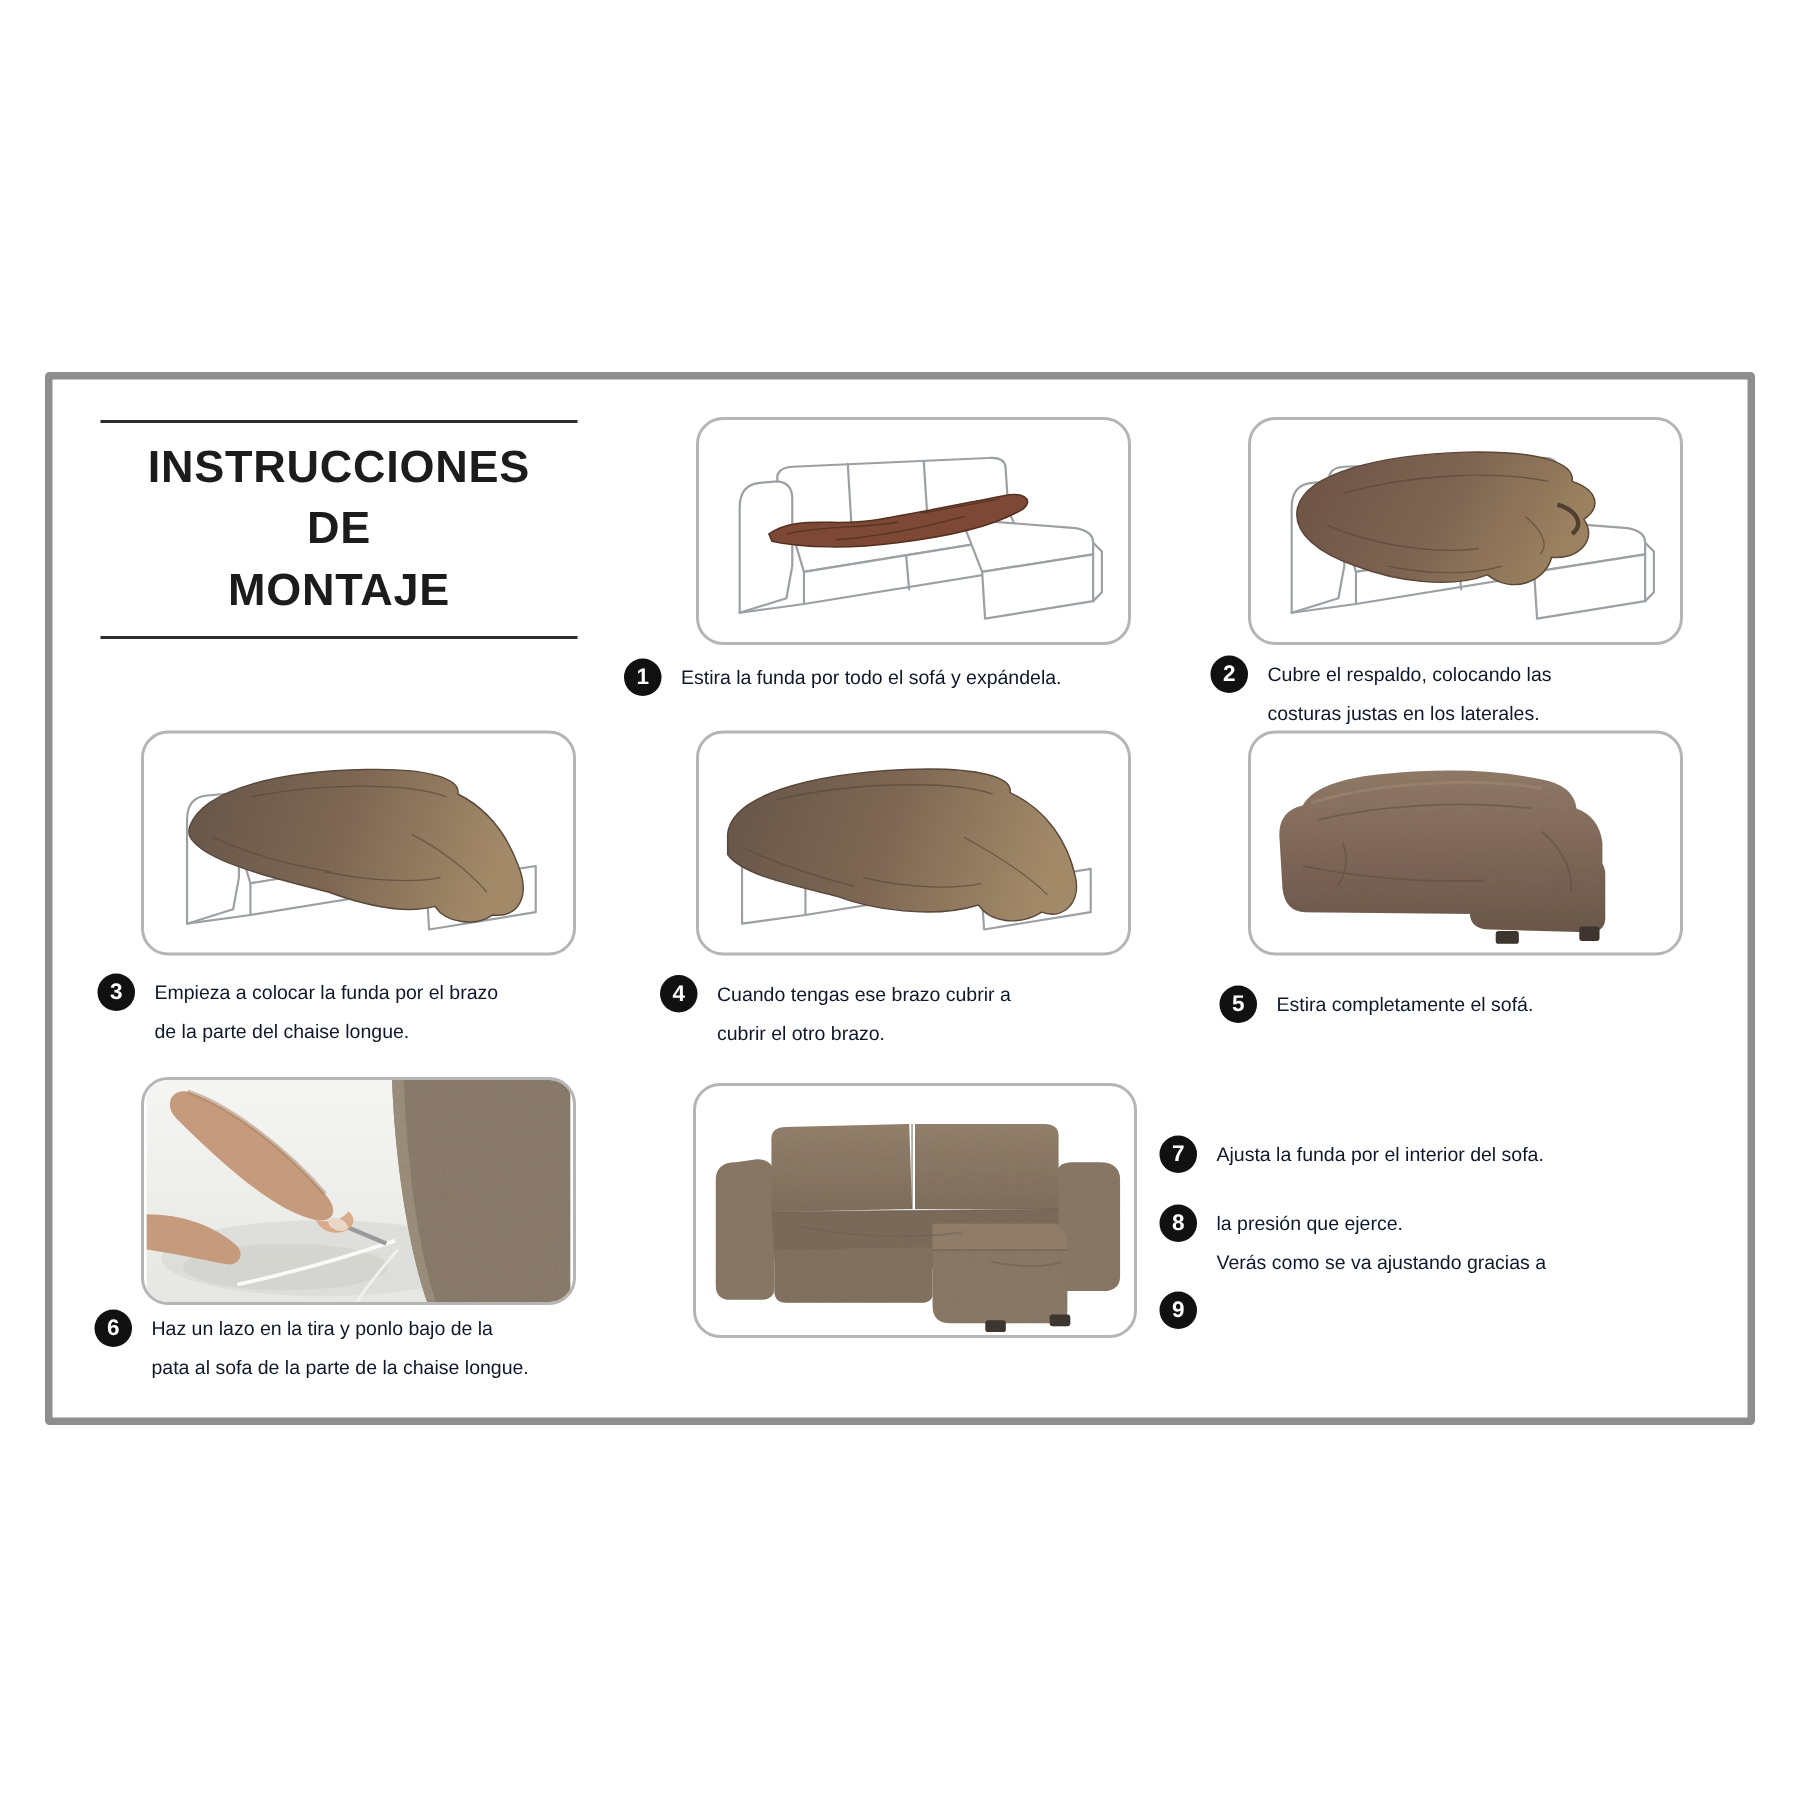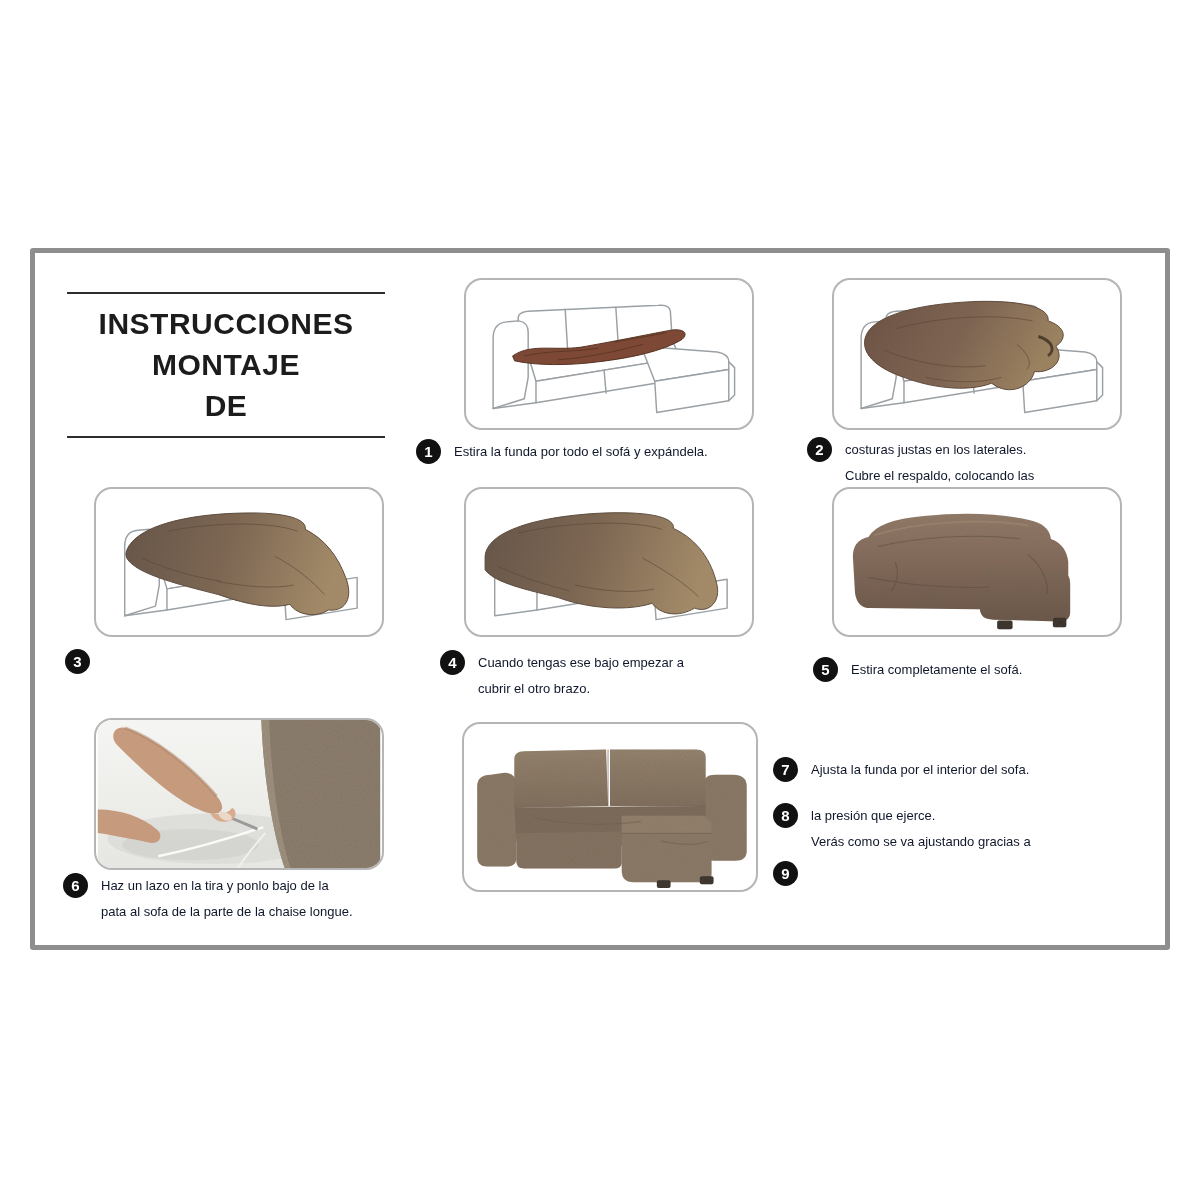--- a/index.html
+++ b/index.html
@@ -1,20 +1,20 @@
 <!DOCTYPE html>
 <html><head>
 <meta charset="utf-8">
 <style>
   html,body{margin:0;padding:0;background:#fff;}
   .page{position:relative;width:1200px;height:1200px;background:#fff;overflow:hidden;
         font-family:"Liberation Sans",sans-serif;}
   .frame{position:absolute;left:30px;top:248px;width:1140px;height:702px;
          border:5px solid #8e8e8e;border-radius:3px;box-sizing:border-box;background:#fff;}
-  .titleblock{position:absolute;left:40px;top:292px;width:372px;text-align:center;}
+  .titleblock{position:absolute;left:40px;top:280px;width:372px;text-align:center;}
   .rule{height:2px;background:#2d2d2d;width:318px;margin:0 auto;}
   .title-lines{padding:9px 0 10px;}
   .title-line{font-size:30px;font-weight:bold;color:#1c1c1c;line-height:41px;letter-spacing:.5px;}
   .imgbox{position:absolute;border:2px solid #b5b5b5;border-radius:18px;background:#fff;
           box-sizing:border-box;overflow:hidden;}
   .imgbox svg{display:block;width:100%;height:100%;}
   .cap{position:absolute;display:flex;align-items:flex-start;}
   .badge{width:25px;height:25px;border-radius:50%;background:#111;color:#fff;
          font-size:15px;font-weight:bold;text-align:center;line-height:25px;flex:0 0 25px;}
   .cap-text{margin-left:13px;}
@@ -23,22 +23,22 @@
 </head>
 <body>
 
 <div class="page">
   <div class="frame"></div>
 
   <div class="titleblock">
     <div class="rule"></div>
     <div class="title-lines">
       <div class="title-line">INSTRUCCIONES</div>
+      <div class="title-line">DE</div>
       <div class="title-line">MONTAJE</div>
-      <div class="title-line">DE</div>
     </div>
     <div class="rule"></div>
   </div>
 
   <div class="imgbox" style="left:464px;top:278px;width:290px;height:152px">
     <svg viewBox="0 0 290 152">
       <g stroke="#9aa0a4" stroke-width="1.5" fill="#fff" stroke-linejoin="round" stroke-linecap="round">
         <path d="M52,42 Q50,33 62,32 L196,26 Q207,25 208,32 L210,62 L64,84 Z"></path>
         <path d="M100,30 L103,80" fill="none"></path>
         <path d="M152,28 L155,74" fill="none"></path>
@@ -229,33 +229,37 @@
   <div class="cap" style="left:416px;top:439px">
     <span class="badge">1</span>
     <span class="cap-text">
       <span class="cap-line" style="display:block">Estira la funda por todo el sofá y expándela.</span>
     </span>
   </div>
 
   <div class="cap" style="left:807px;top:437px">
     <span class="badge">2</span>
     <span class="cap-text">
+      <span class="cap-line" style="display:block">Cubre el respaldo, colocando las</span>
       <span class="cap-line" style="display:block">costuras  justas en los laterales.</span>
-      <span class="cap-line" style="display:block">Cubre el respaldo, colocando las</span>
     </span>
   </div>
 
   <div class="cap" style="left:65px;top:649px">
     <span class="badge">3</span>
+    <span class="cap-text">
+      <span class="cap-line" style="display:block">Empieza a colocar la funda por el brazo</span>
+      <span class="cap-line" style="display:block">de la parte del chaise longue.</span>
+    </span>
   </div>
 
   <div class="cap" style="left:440px;top:650px">
     <span class="badge">4</span>
     <span class="cap-text">
-      <span class="cap-line" style="display:block">Cuando tengas ese bajo empezar a</span>
+      <span class="cap-line" style="display:block">Cuando tengas ese brazo cubrir a</span>
       <span class="cap-line" style="display:block">cubrir el otro brazo.</span>
     </span>
   </div>
 
   <div class="cap" style="left:813px;top:657px">
     <span class="badge">5</span>
     <span class="cap-text">
       <span class="cap-line" style="display:block">Estira completamente el sofá.</span>
     </span>
   </div>

